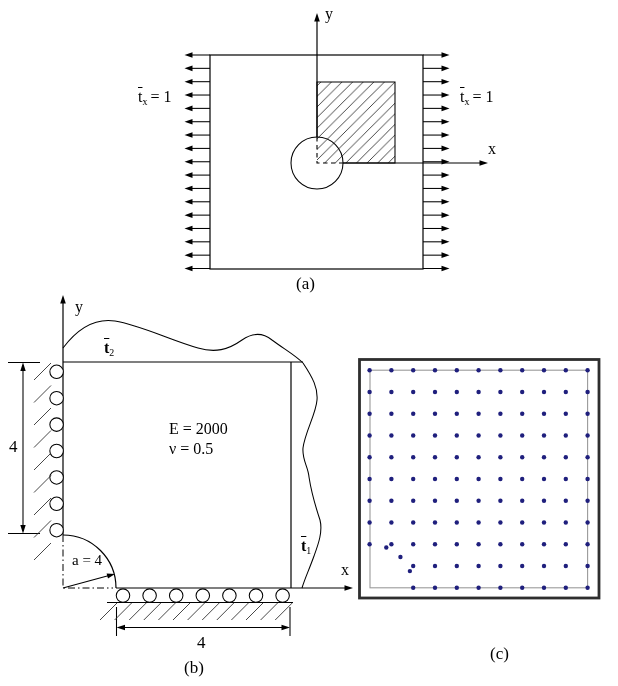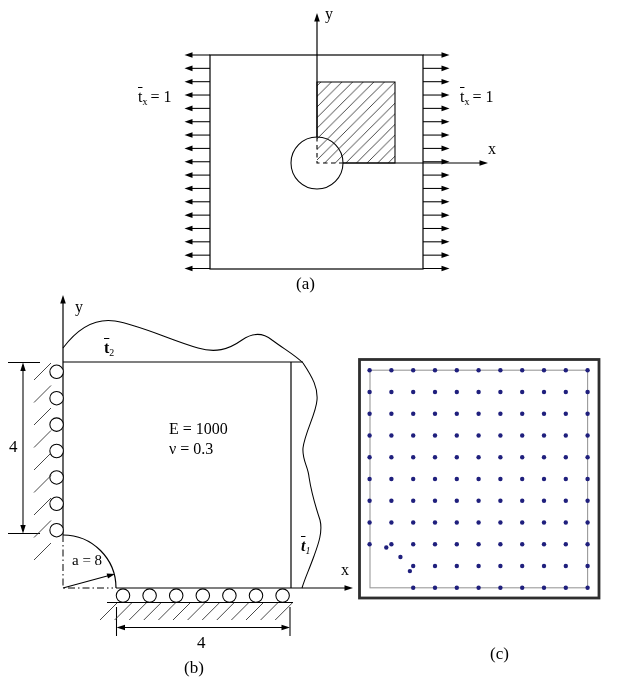--- a/index.html
+++ b/index.html
@@ -332,25 +332,25 @@
 
   <div class="lbl" style="left:138px;top:89px;"><span class="ovl">t</span><sub>x</sub><span class="eq">= 1</span></div>
   <div class="lbl" style="left:460px;top:89px;"><span class="ovl">t</span><sub>x</sub><span class="eq">= 1</span></div>
 
   <div class="lbl cap" style="left:296px;top:275px;">(a)</div>
 
   <div class="lbl" style="left:75px;top:299px;">y</div>
   <div class="lbl" style="left:341px;top:562px;">x</div>
 
   <div class="lbl" style="left:104px;top:340px;"><span class="ovl bold">t</span><sub>2</sub></div>
-  <div class="lbl" style="left:301px;top:538px;font-style:italic;"><span class="ovl bold">t</span><sub>1</sub></div>
-
-  <div class="lbl" style="left:169px;top:421px;">E = 1000</div>
-  <div class="lbl" style="left:169px;top:441px;">ν = 0.3</div>
-
-  <div class="lbl" style="left:72px;top:553px;font-size:15px;">a = 8</div>
+  <div class="lbl" style="left:301px;top:538px;"><span class="ovl bold">t</span><sub>1</sub></div>
+
+  <div class="lbl" style="left:169px;top:421px;">E = 2000</div>
+  <div class="lbl" style="left:169px;top:441px;">ν = 0.5</div>
+
+  <div class="lbl" style="left:72px;top:553px;font-size:15px;">a = 4</div>
 
   <div class="lbl dim" style="left:9px;top:438px;">4</div>
   <div class="lbl dim" style="left:197px;top:634px;">4</div>
 
   <div class="lbl cap" style="left:184px;top:659px;">(b)</div>
   <div class="lbl cap" style="left:490px;top:645px;">(c)</div>
 </div>
 
 </body></html>

